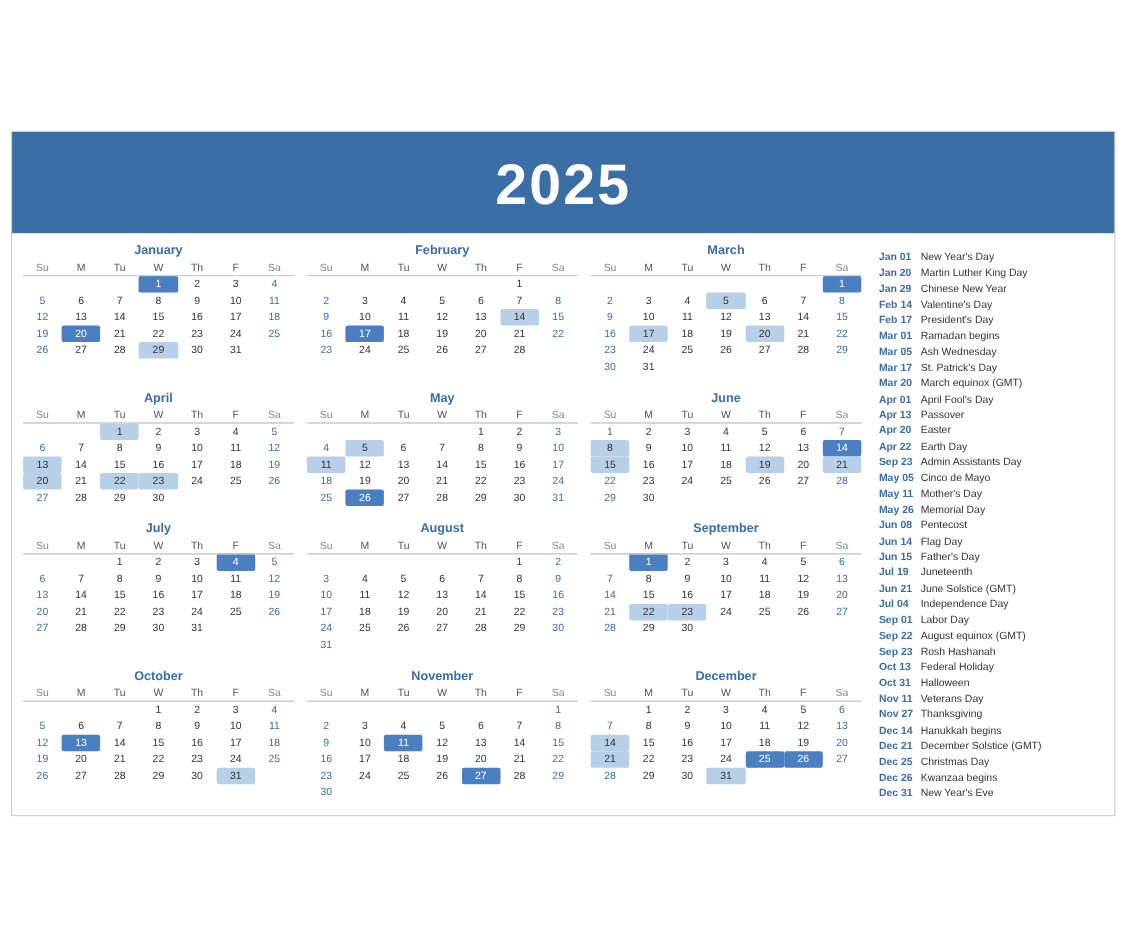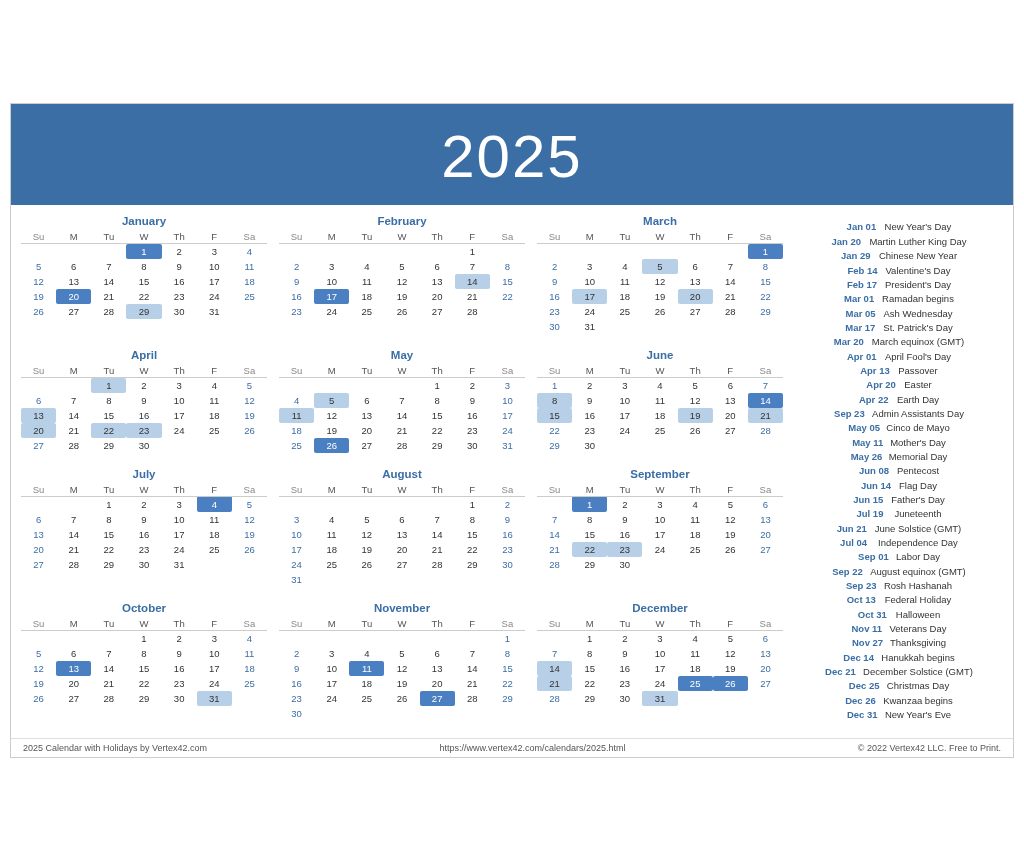--- a/index.html
+++ b/index.html
@@ -17,22 +17,22 @@
       background: #fff;
       border: 1px solid #ccc;
       padding: 0;
       position: relative;
     }
     .header {
       background: #3a6ea5;
       color: #fff;
       text-align: center;
       padding: 18px 0 14px;
-      font-size: 60px;
-      font-weight: normal;
+      font-size: 52px;
+      font-weight: bold;
       letter-spacing: 2px;
     }
     .main-content {
       display: flex;
       flex-direction: row;
       padding: 10px 10px 6px 10px;
       gap: 10px;
     }
     .calendars {
       flex: 1;
@@ -97,21 +97,20 @@
     }
     .sidebar-list {
       padding: 6px 4px 4px 6px;
     }
     .holiday-item {
       display: flex;
       flex-direction: row;
       font-size: 9.5px;
       margin-bottom: 2px;
       line-height: 1.3;
-      justify-content: center;
     }
     .holiday-date {
       color: #3a6ea5;
       font-weight: bold;
       min-width: 38px;
       font-size: 9.5px;
     }
     .holiday-name {
       color: #333;
     }
@@ -1060,18 +1059,13 @@
             <span class="holiday-date">Dec 26</span>
             <span class="holiday-name">Kwanzaa begins</span>
           </div>
           <div class="holiday-item">
             <span class="holiday-date">Dec 31</span>
             <span class="holiday-name">New Year's Eve</span>
           </div>
         </div>
     </div>
   </div>
-  <div class="footer">
-    <span>2025 Calendar with Holidays by Vertex42.com</span>
-    <span>https://www.vertex42.com/calendars/2025.html</span>
-    <span>© 2022 Vertex42 LLC. Free to Print.</span>
-  </div>
 </div>
 
 </body></html>

